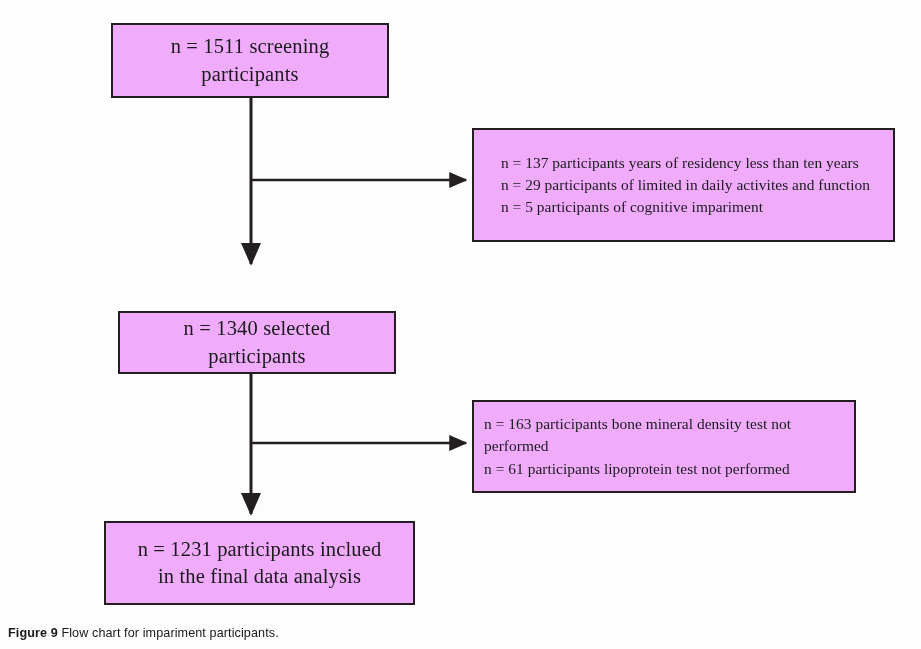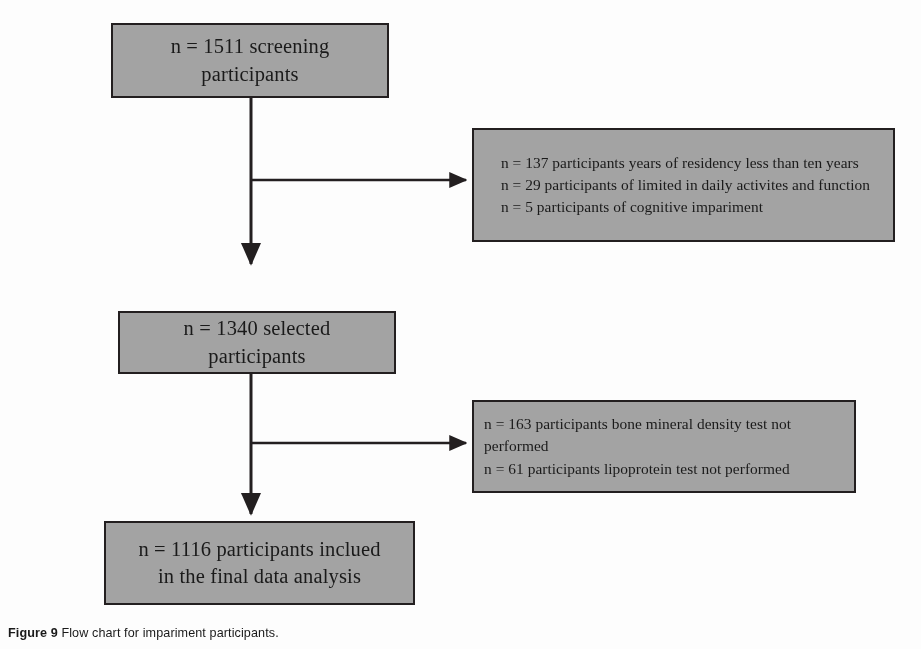--- a/index.html
+++ b/index.html
@@ -19,21 +19,21 @@
     position: absolute;
     left: 0;
     top: 0;
     width: 921px;
     height: 649px;
   }
   .node-box {
     position: absolute;
     box-sizing: border-box;
     border: 2.5px solid #231f20;
-    background: #a3a3a3;
+    background: #f0abfc;
     display: flex;
     align-items: center;
     color: #1a1a1a;
     font-family: "Liberation Serif", "DejaVu Serif", serif;
   }
   .node-box.centered {
     justify-content: center;
     text-align: center;
   }
   .node-box.lefted {
@@ -141,21 +141,21 @@
     <span class="node-text">n =  1340 selected
 participants</span>
   </div>
 
   <div class="node-box excl-node lefted" id="box-excluded-2">
     <span class="node-text">n = 163 participants bone mineral density test not performed
 n = 61 participants lipoprotein test not performed</span>
   </div>
 
   <div class="node-box main-node centered" id="box-final">
-    <span class="node-text">n =  1116 participants inclued
+    <span class="node-text">n =  1231 participants inclued
 in the final data analysis</span>
   </div>
 
   <div id="caption">
     <span class="cap-label">Figure 9</span><span> </span><span>Flow chart for impariment participants.</span>
   </div>
 
 </div>
 
 </body></html>

